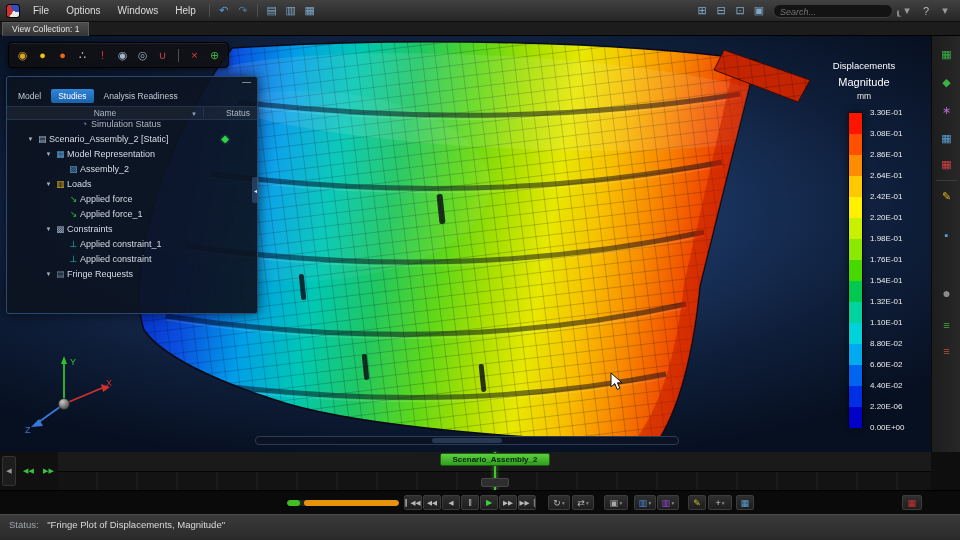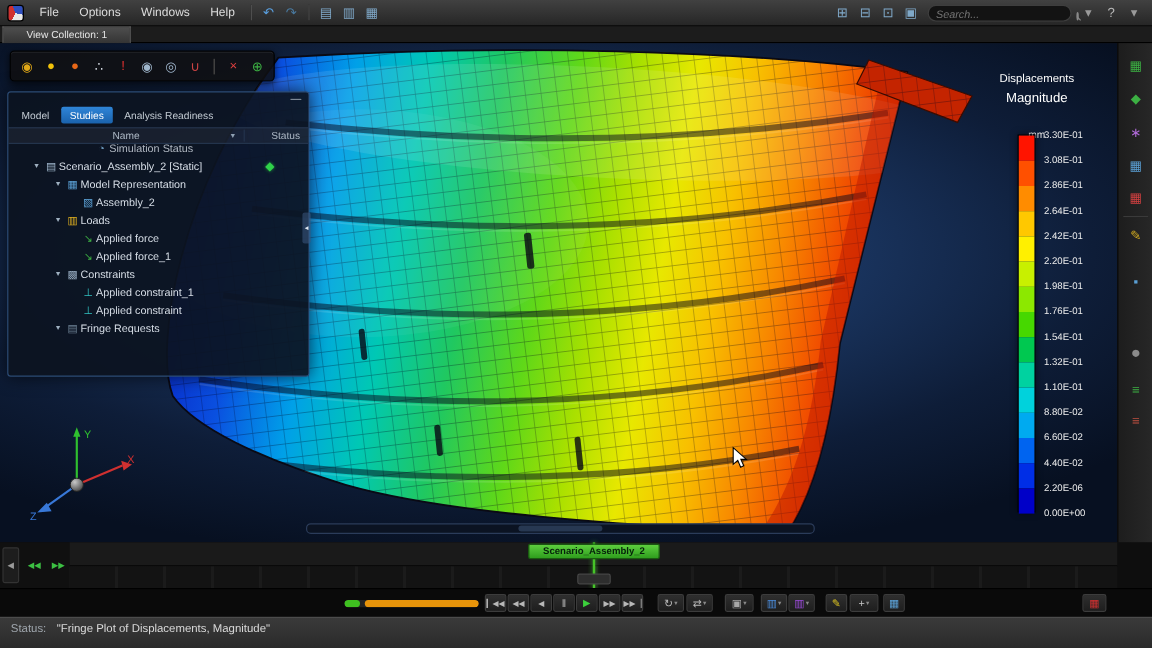--- a/index.html
+++ b/index.html
@@ -24,21 +24,21 @@
   #search-box { width:120px; height:14px; background:#131313; border:1px solid #3e3e3e;
     border-radius:7px; display:flex; align-items:flex-end; padding:0 6px; margin:0 4px; }
   #search-box input { flex:1; background:transparent; border:none; outline:none;
     font-size:9px; color:#999; font-style:italic; font-family:"Liberation Sans",sans-serif; }
   .mag { width:7px; height:7px; border:1.3px solid #8a8a8a; border-radius:50%; position:relative; }
   .mag::after { content:""; position:absolute; width:4px; height:1.3px; background:#8a8a8a;
     transform:rotate(45deg); right:-3px; bottom:-1px; }
 
   
   #tabrow { left:0; top:22px; width:960px; height:14px; background:#1c1c1c; border-bottom:1px solid #000; }
-  #viewtab { position:absolute; left:2px; top:0; height:14px; padding:0 19px;
+  #viewtab { position:absolute; left:2px; top:0; height:14px; padding:0 9px;
     background:linear-gradient(#4d4d4d,#343434); border:1px solid #5a5a5a; border-bottom:none;
     font-size:8.5px; color:#e4e4e4; line-height:13px; }
 
   
   #viewport { left:0; top:36px; width:931px; height:416px; overflow:hidden;
     background:radial-gradient(ellipse 72% 62% at 46% 42%, #27507f 0%, #1a3560 40%, #0e1d38 72%, #071021 100%); }
 
   
   #vp-toolbar { position:absolute; left:8px; top:6px; height:26px; padding:0 5px;
     background:rgba(16,16,18,0.88); border:1px solid #000; border-radius:4px;
@@ -72,21 +72,21 @@
   .status-cell { position:absolute; left:198px; width:40px; text-align:center; font-size:10px;
     color:#2fd24a; text-shadow:0 0 3px rgba(40,200,70,0.7); }
   .panel-collapse { position:absolute; left:245px; top:100px; width:7px; height:26px;
     background:rgba(60,90,130,0.55); border-radius:2px; font-size:6px; color:#dfe8f2;
     display:flex; align-items:center; justify-content:center; }
 
   
   #legend { position:absolute; left:798px; top:24px; width:132px; color:#fff; }
   .leg-title { font-size:9.5px; text-align:center; }
   .leg-sub { font-size:11px; text-align:center; margin-top:5px; }
-  .leg-unit { font-size:8.5px; text-align:center; margin-top:19px; color:#e8e8e8; }
+  .leg-unit { font-size:8.5px; text-align:center; margin-top:3px; color:#e8e8e8; }
   #cbar { position:absolute; left:50px; top:52px; width:15px; height:315px;
     border:1px solid #000; box-shadow:0 0 6px rgba(0,0,0,0.5); }
   .cseg { width:100%; height:21px; }
   .clabel { position:absolute; left:72px; width:56px; font-size:8px; color:#ececec; }
 
   
   #vp-scroll { position:absolute; left:255px; top:400px; width:424px; height:9px;
     background:#0b1322; border:1px solid #2b3c5a; border-radius:4px; }
   #vp-scroll .handle { position:absolute; left:176px; top:1px; width:70px; height:5px;
     background:#273852; border-radius:3px; }

